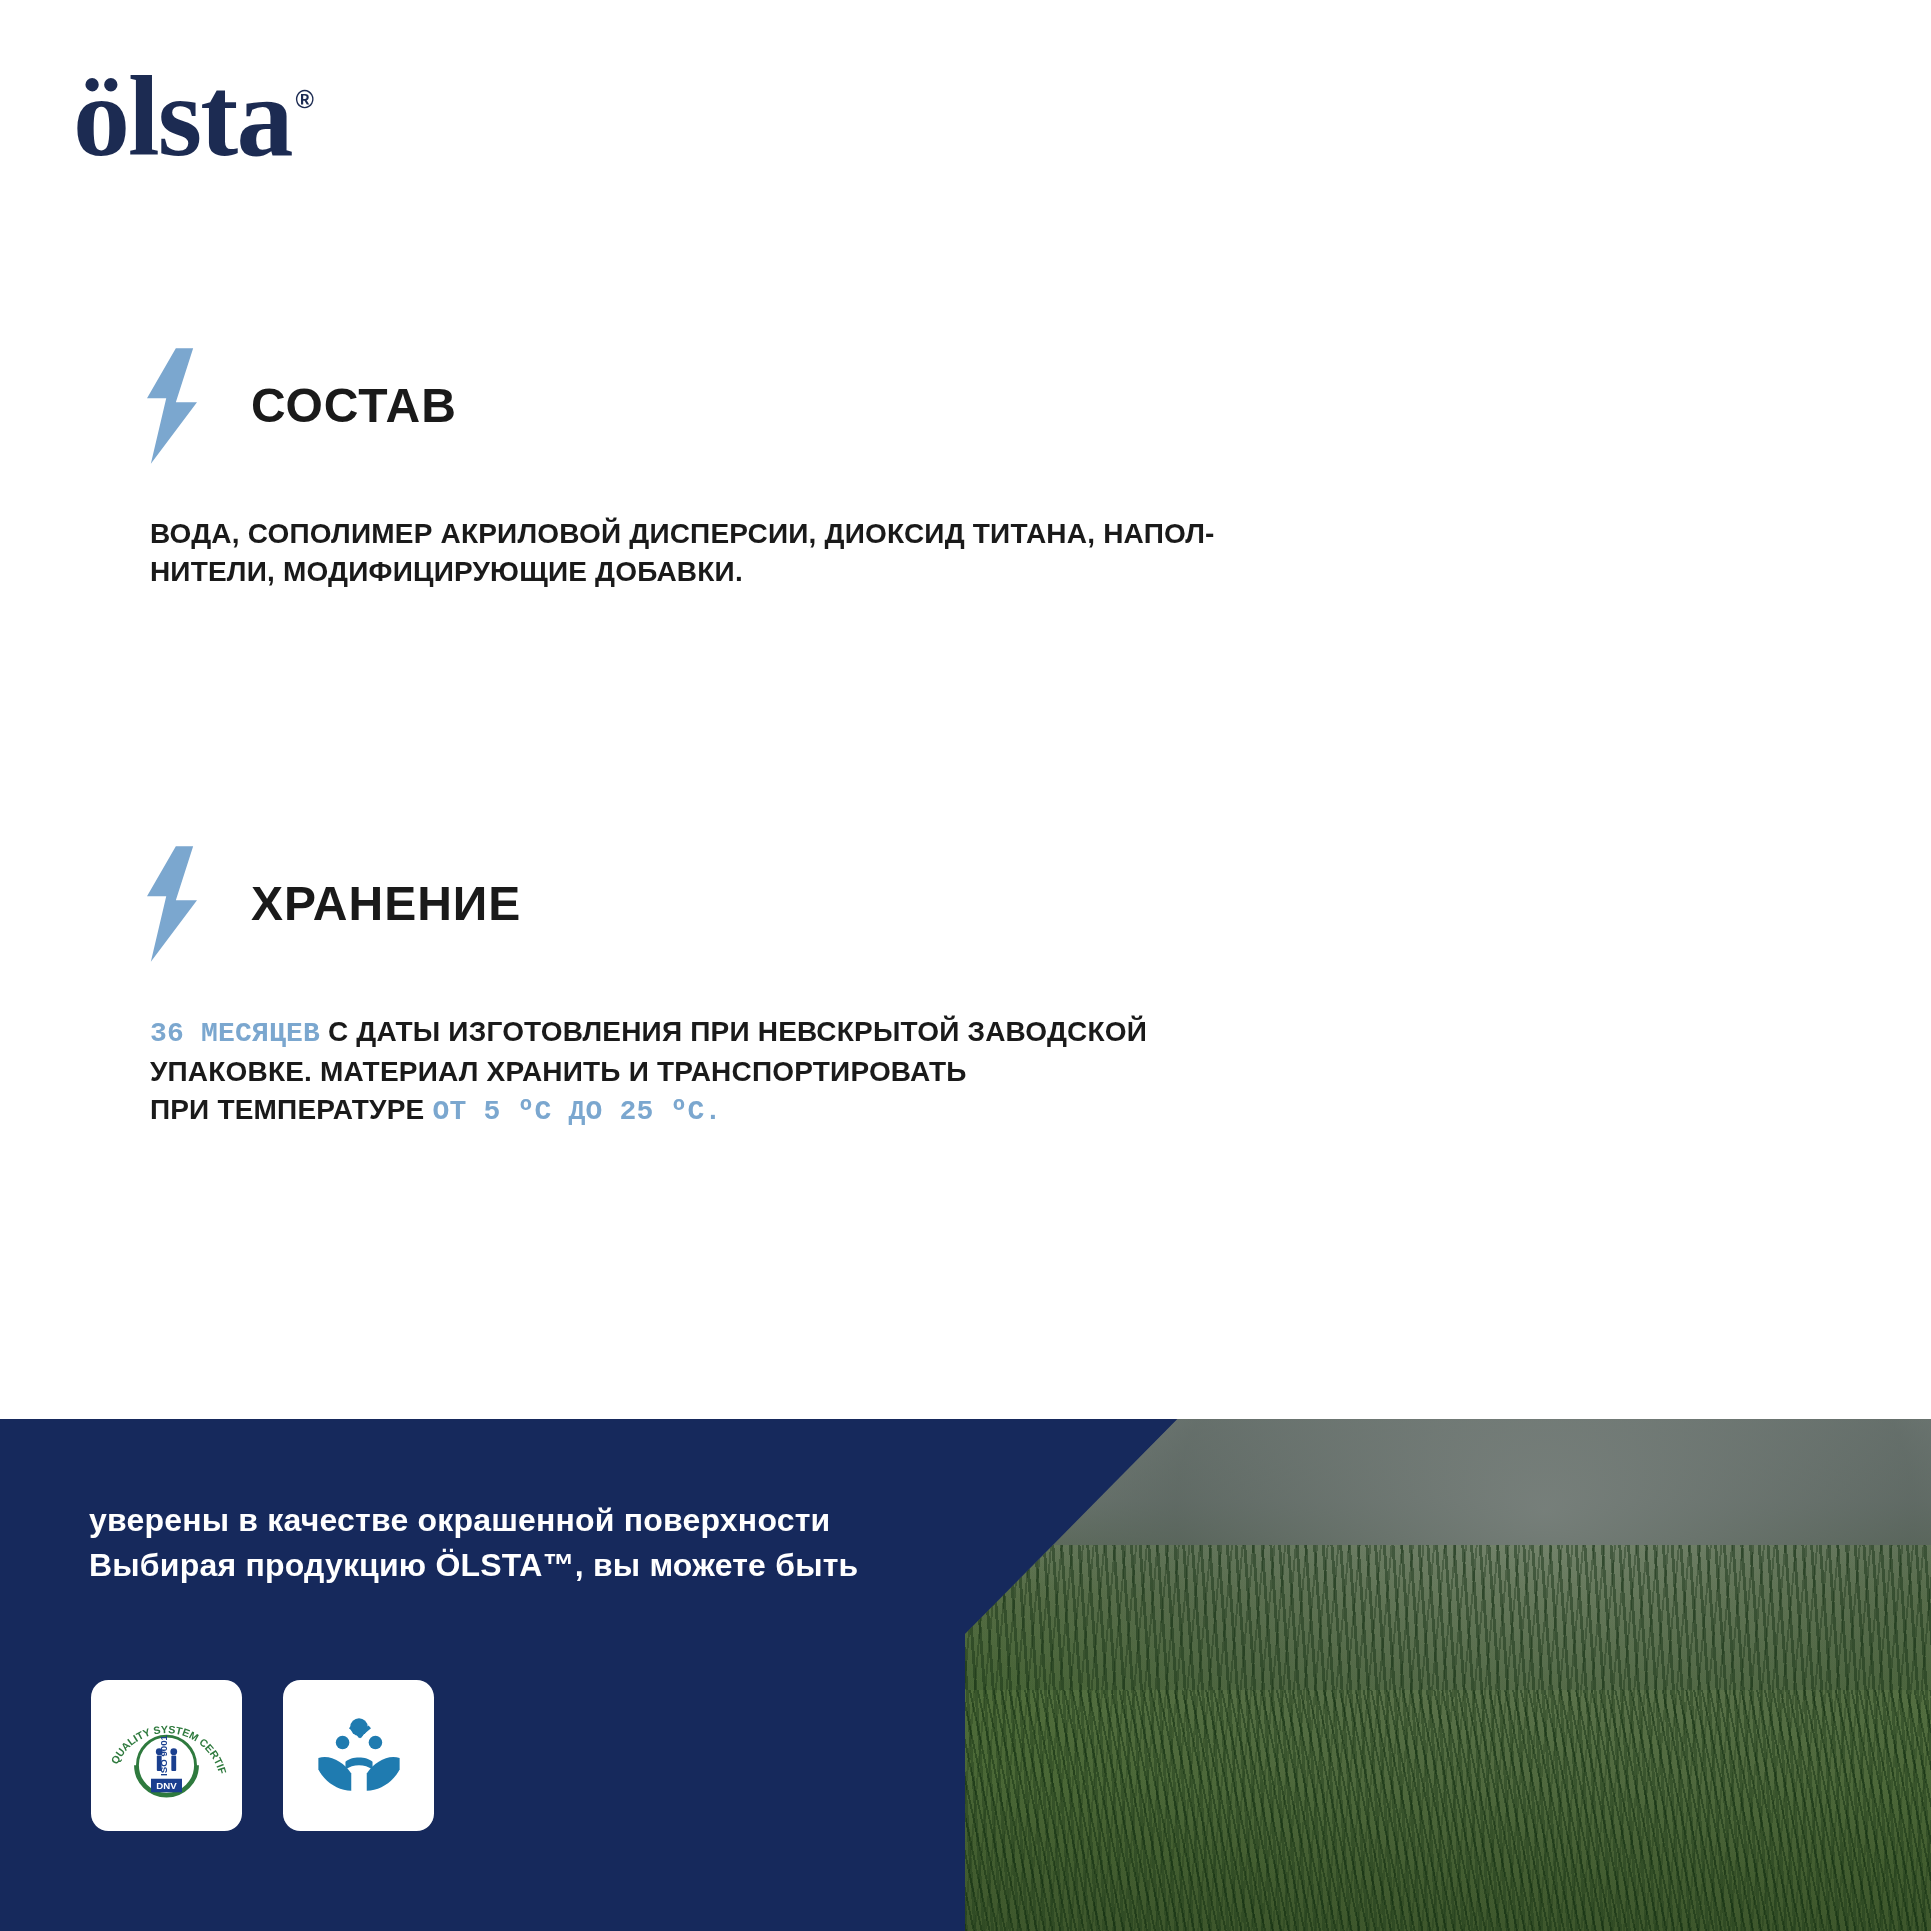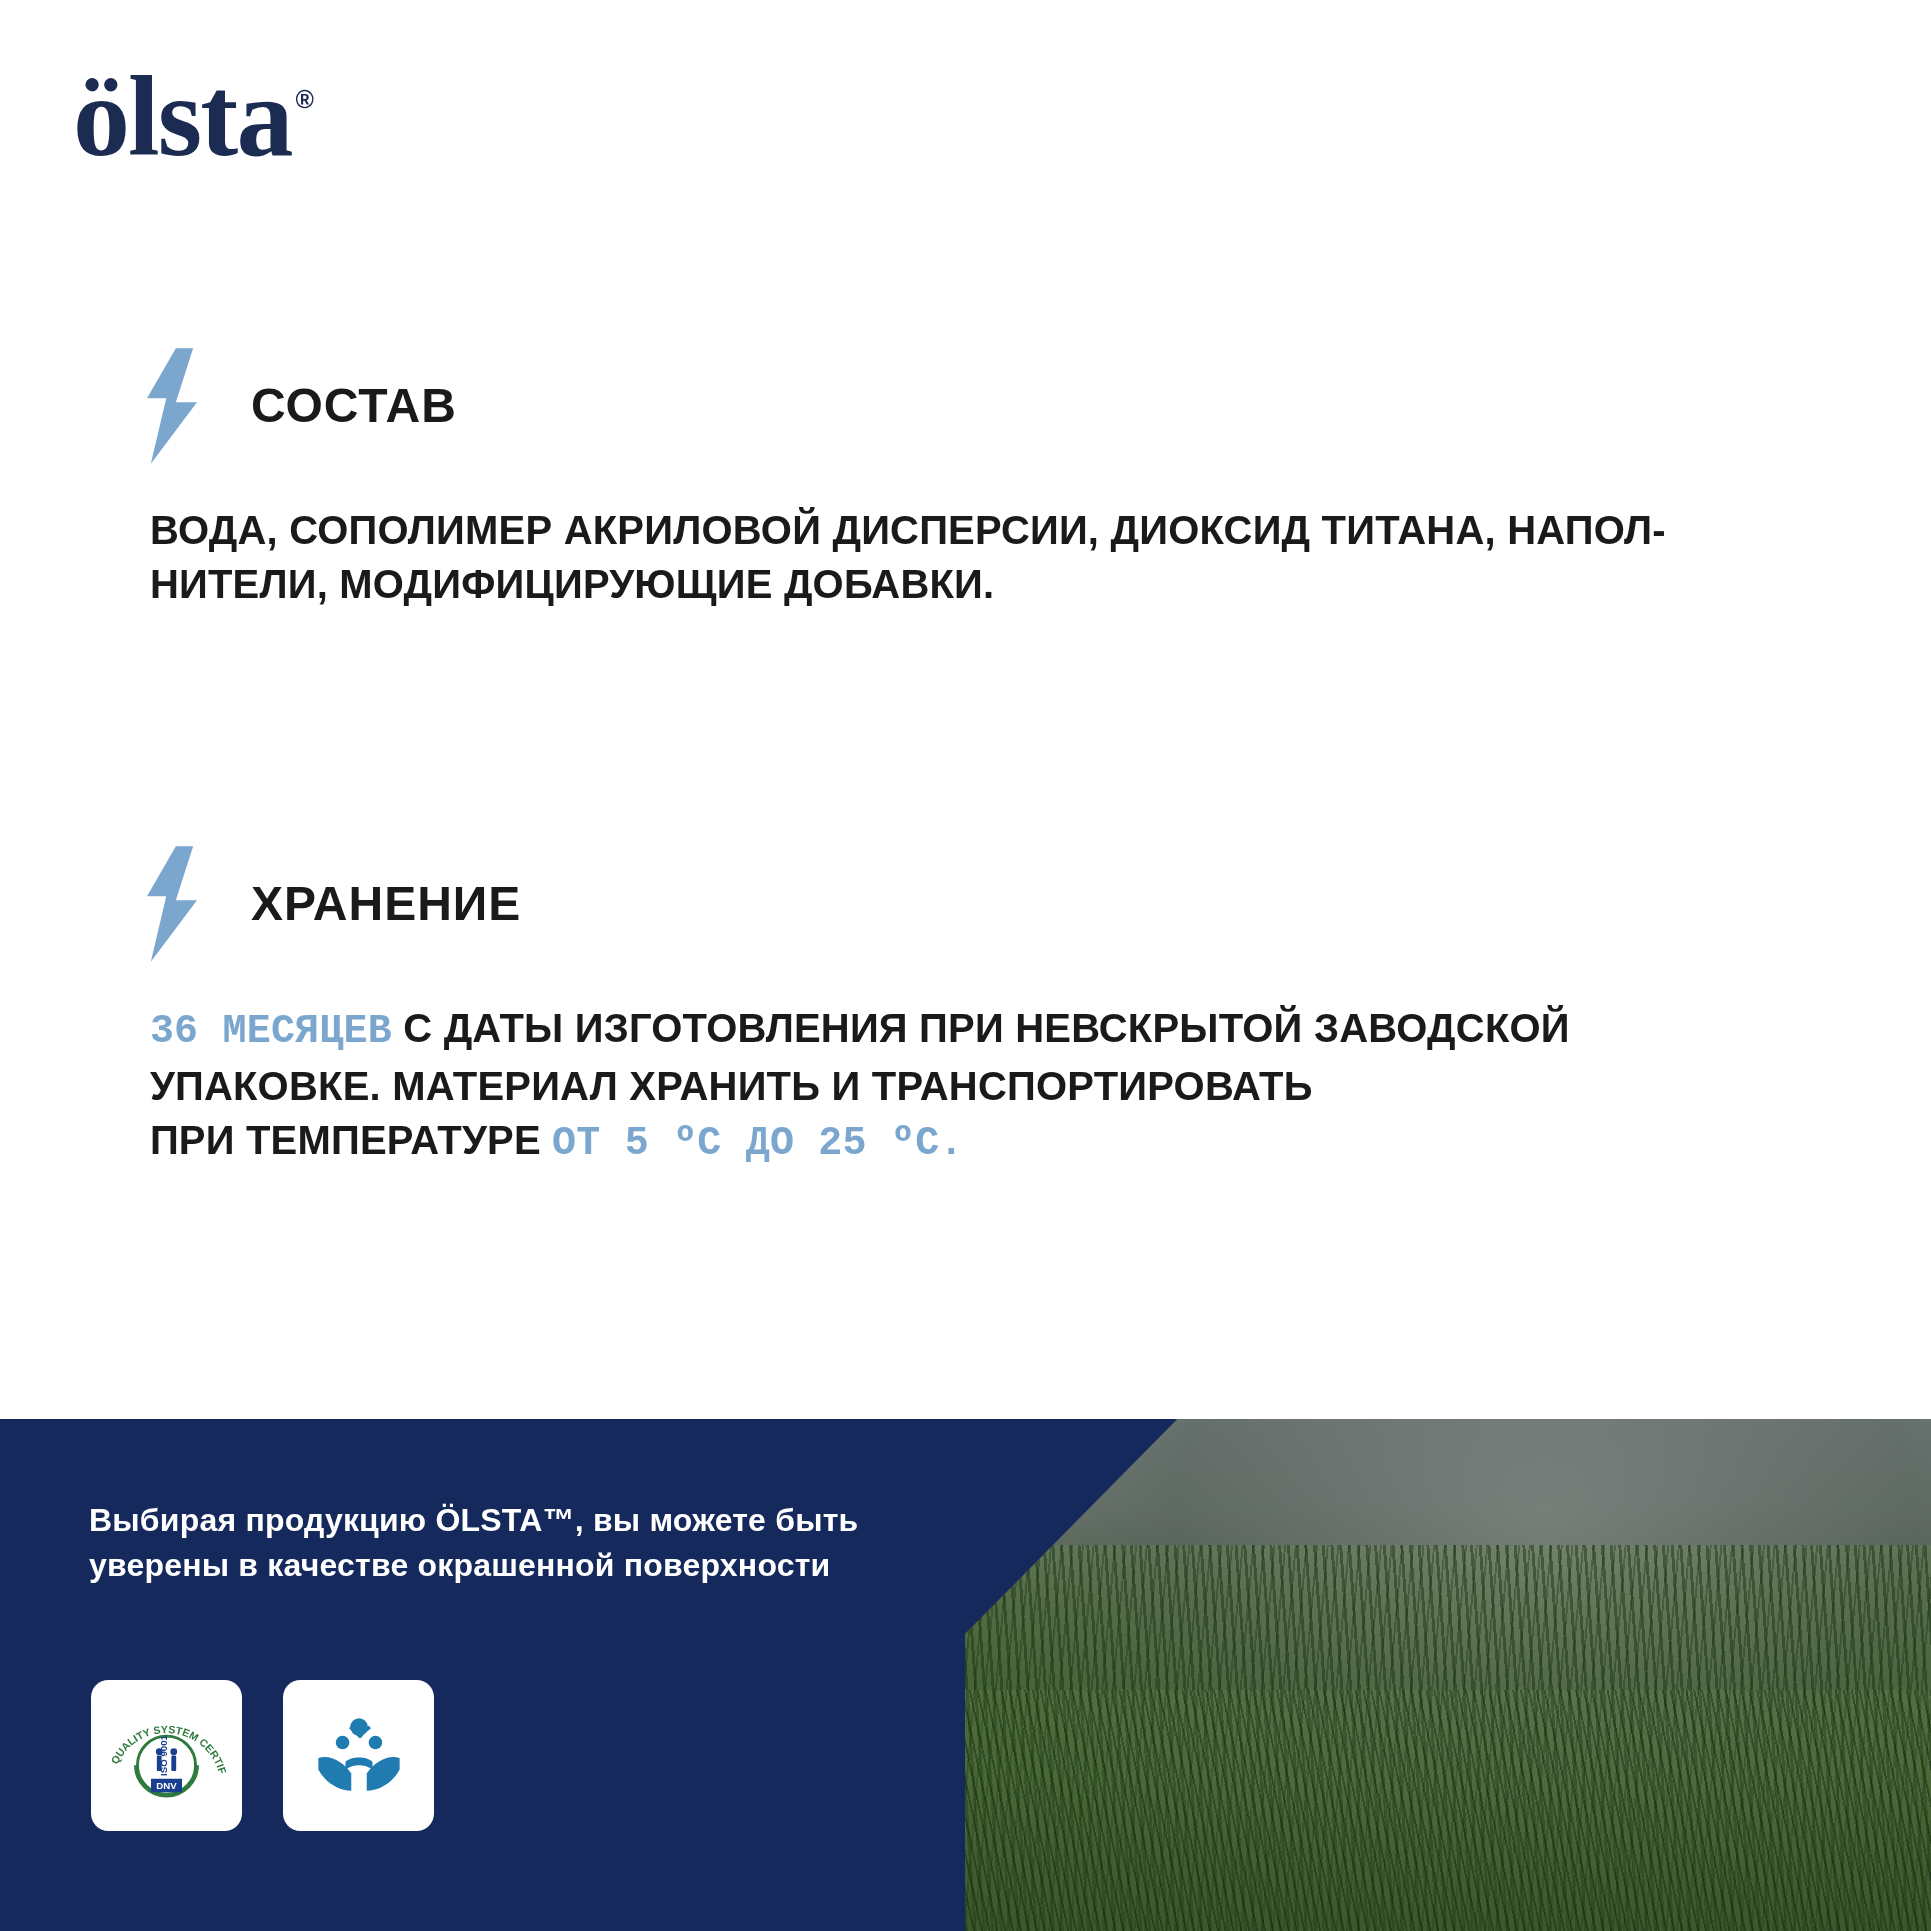--- a/index.html
+++ b/index.html
@@ -62,23 +62,23 @@
   }
   .sec-title {
     font-size: 48px;
     font-weight: 700;
     color: #1a1a1a;
     letter-spacing: 1px;
     line-height: 1;
     font-family: "Liberation Sans", sans-serif;
   }
   .sec-body {
-    margin-top: 39px;
+    margin-top: 51px;
     margin-left: 2.9px;
-    font-size: 40px;
+    font-size: 28px;
     font-weight: 700;
     color: #1a1a1a;
     line-height: 1.35;
     letter-spacing: 0.2px;
     max-width: 1661px;
   }
   .hl { color: #7ba7cf; font-family: Liberation Mono, monospace; }
 
   
   .footer {
@@ -187,22 +187,22 @@
   </div>
 </div>
 
 <div class="footer">
   <div class="footer-photo">
     <div class="grass"></div>
     <div class="grass2"></div>
   </div>
 
   <div class="footer-text">
+    <div>уверены в качестве окрашенной поверхности</div>
     <div>Выбирая продукцию ÖLSTA™, вы можете быть</div>
-    <div>уверены в качестве окрашенной поверхности</div>
   </div>
 
   <div class="badges">
     <div class="badge badge-iso">
       <svg viewBox="0 0 156 156" width="151" height="151" aria-hidden="true">
         <defs>
           <path id="arcTop" d="M 24,96 A 56,56 0 0 1 132,96"></path>
         </defs>
         <text font-family="Liberation Sans, sans-serif" font-size="11" fill="#2f7a3e" font-weight="700">
           <textPath href="#arcTop" startOffset="6%">QUALITY SYSTEM CERTIFICATION</textPath>

